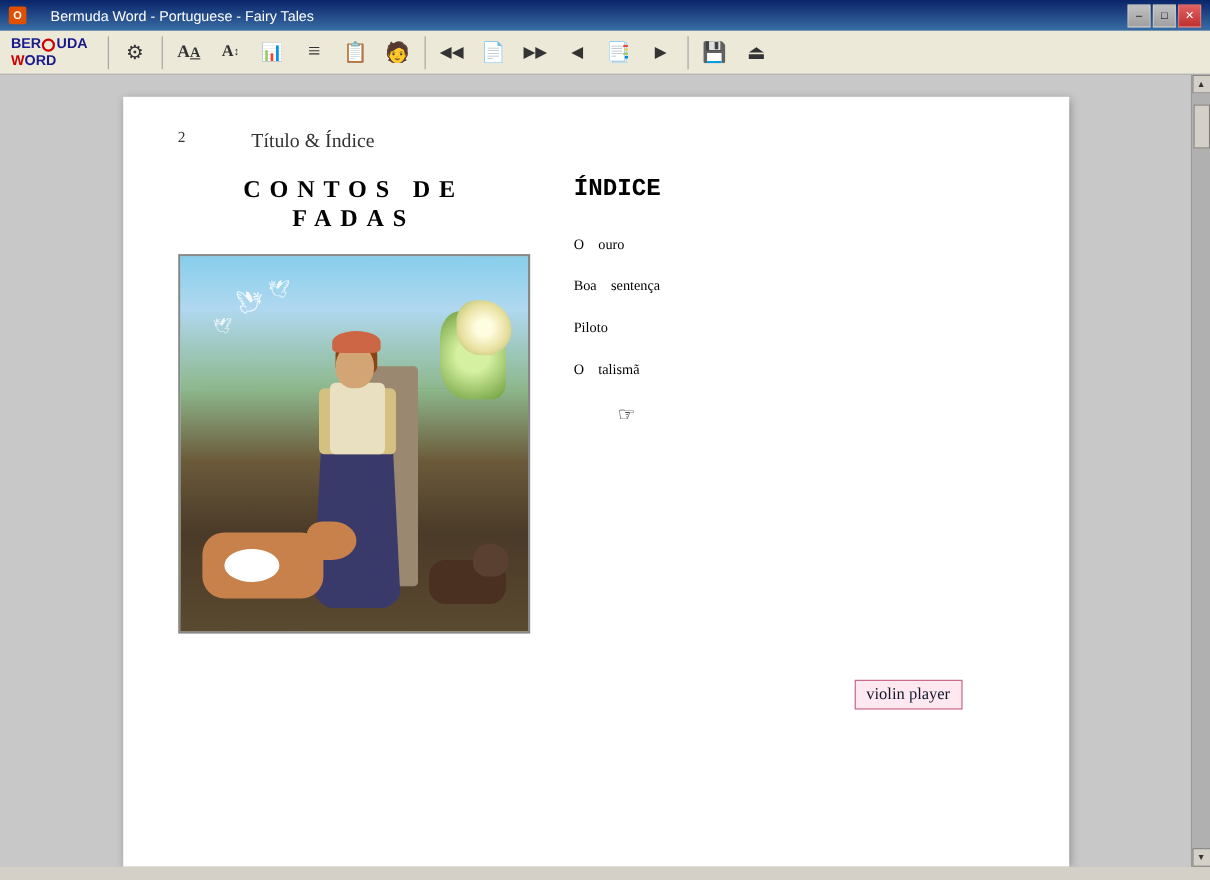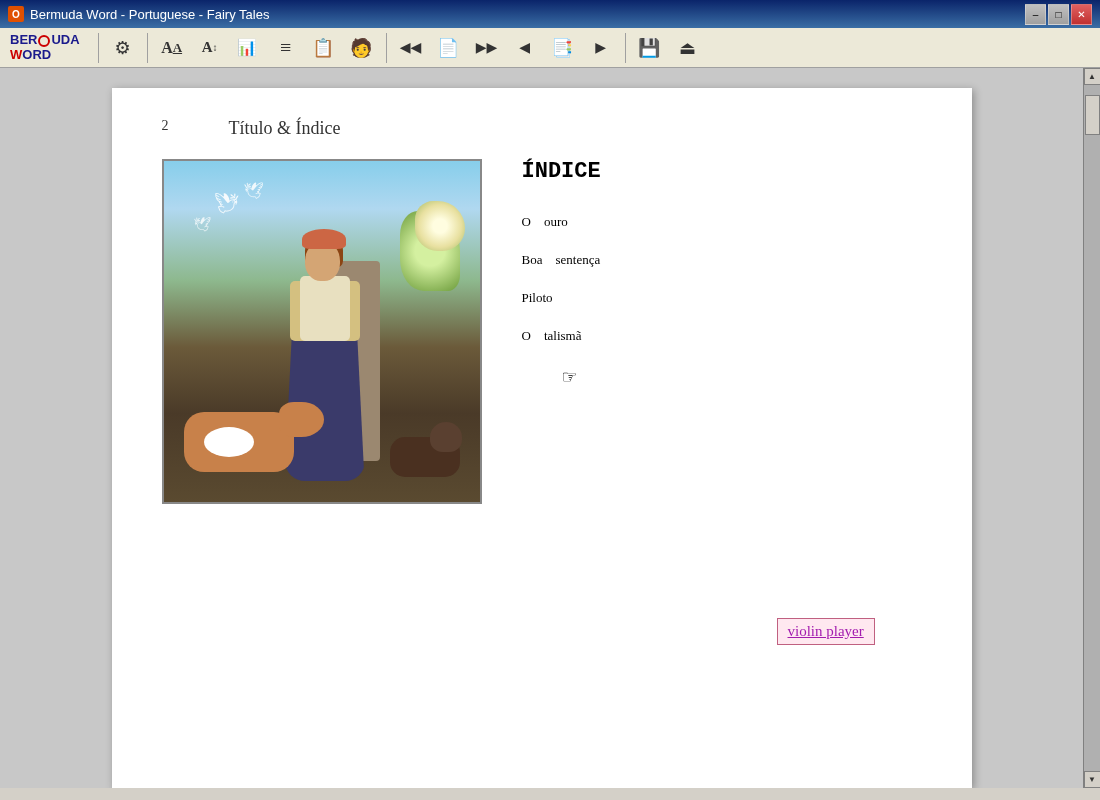--- a/index.html
+++ b/index.html
@@ -31,20 +31,21 @@
       border-radius: 2px;
       display: flex;
       align-items: center;
       justify-content: center;
       font-size: 10px;
       font-weight: bold;
       color: white;
     }
     .title-bar-text {
       flex: 1;
+      margin-left: 16px;
     }
     .title-bar-buttons {
       display: flex;
       gap: 2px;
     }
     .tb-btn {
       width: 21px;
       height: 21px;
       border: 1px solid rgba(255,255,255,0.3);
       background: linear-gradient(to bottom, #c0c0c0, #a0a0a0);
@@ -395,26 +396,25 @@
     }
 
     
     .tooltip-popup {
       position: absolute;
       background: #ffe8f0;
       border: 1px solid #c06080;
       padding: 4px 10px;
       font-size: 15px;
       font-family: 'Times New Roman', serif;
-      color: #a21caf;
+      color: #0f172a;
       left: 665px;
       top: 530px;
       z-index: 10;
       white-space: nowrap;
-      text-decoration: underline;
     }
   </style>
 </head>
 <body>
 
 <div class="title-bar">
   <div class="title-bar-icon">
     <span>O</span>
   </div>
   <div class="title-bar-text">Bermuda Word - Portuguese - Fairy Tales</div>
@@ -459,20 +459,21 @@
     <div class="page">
 
       <div class="page-header-line">
         <span class="page-num">2</span>
         <span class="page-title-header">Título &amp; Índice</span>
       </div>
 
       <div class="content-columns">
 
         <div class="left-col">
+          <div class="book-title">CONTOS   DE   FADAS</div>
 
           <div class="painting" title="Fairy tale illustration">
             <div class="sky-bg"></div>
             <div class="ground-bg"></div>
             <div class="stone-wall"></div>
             <div class="flowers"></div>
             <div class="flower-white"></div>
             <div class="bird1">🕊</div>
             <div class="bird2">🕊</div>
             <div class="bird3">🕊</div>

